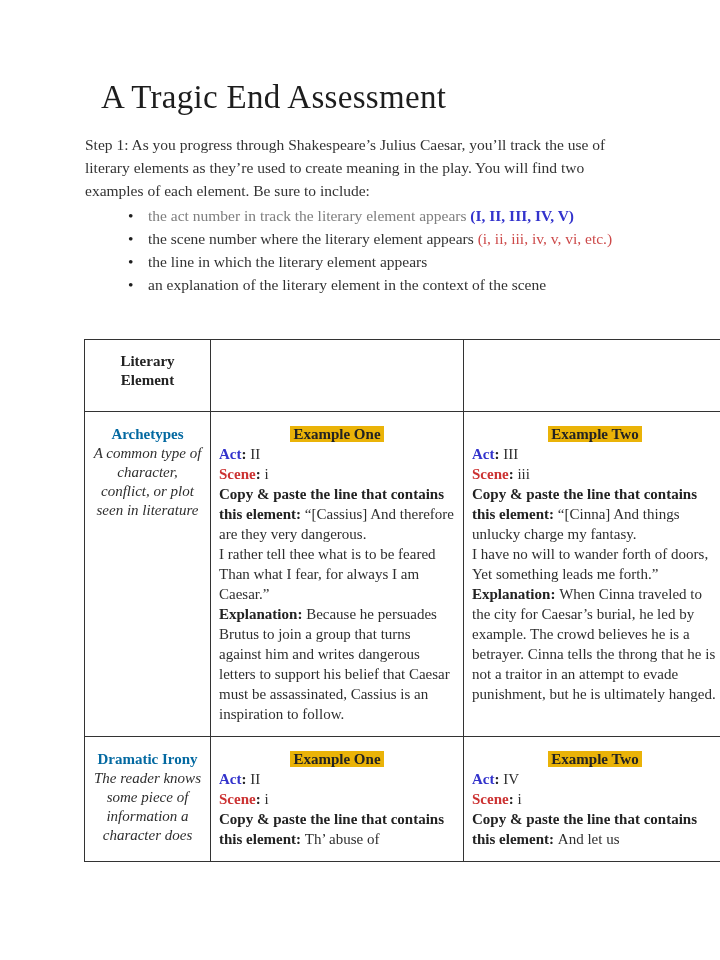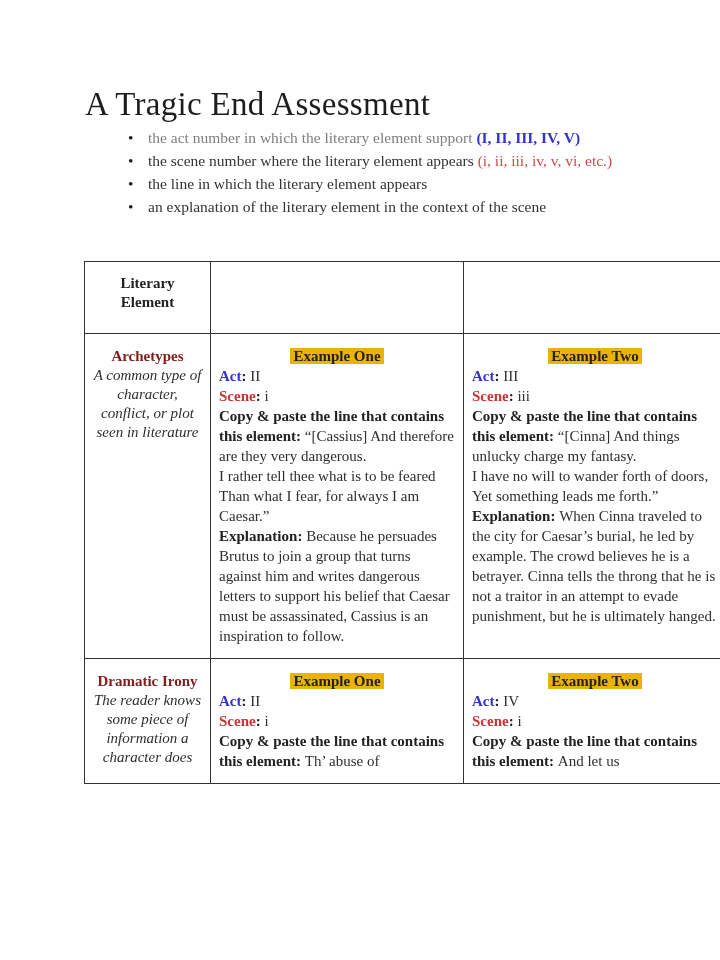--- a/index.html
+++ b/index.html
@@ -5,22 +5,22 @@
   html,body{margin:0;padding:0;background:#ffffff;}
   .page{
     position:relative;
     width:720px;height:960px;
     background:#ffffff;
     overflow:hidden;
     font-family:"Liberation Serif","DejaVu Serif",serif;
     color:#333333;
   }
   .doc-title{
-    margin:0;
-    padding:84px 0 0 85px;
+    margin:16px;
+    padding:61px 0 0 85px;
     font-size:33px;
     line-height:40px;
     font-weight:400;
     color:#1d1d1d;
     letter-spacing:0.3px;
   }
   .intro{
     margin:16px 0 0 85px;
     width:556px;
     font-size:15.5px;
@@ -68,21 +68,21 @@
     text-align:center;
     font-weight:bold;
     line-height:19px;
     height:47px;
     color:#222222;
   }
   td.el-cell{
     text-align:center;
     padding-top:6px;
   }
-  .el-name{font-weight:bold;color:#7f1d1d;}
+  .el-name{font-weight:bold;color:#0369a1;}
   .el-def{font-style:italic;line-height:19px;}
   .ex-head{text-align:center;}
   .hl{
     background:#eab308;
     font-weight:bold;
     color:#222222;
     padding:0 3px;
   }
   .b{font-weight:bold;color:#222222;}
   .c-blue{color:#3333cc;text-align:right;}
@@ -90,23 +90,24 @@
   .quote{white-space:pre-line;}
   .line{margin:0;}
 </style>
 </head>
 <body>
 
 <div class="page">
 
   <h1 class="doc-title">A Tragic End Assessment</h1>
 
+  <p class="intro">Step 1: As you progress through Shakespeare’s Julius Caesar, you’ll track the use of literary elements as they’re used to create meaning in the play. You will find two examples of each element. Be sure to include:</p>
 
   <ul class="instructions">
-    <li><span class="muted">the act number in which the literary element support </span><span class="note-blue">(I, II, III, IV, V)</span></li>
+    <li><span class="muted">the act number in track the literary element appears </span><span class="note-blue">(I, II, III, IV, V)</span></li>
     <li><span>the scene number where the literary element appears </span><span class="note-red">(i, ii, iii, iv, v, vi, etc.)</span></li>
     <li><span>the line in which the literary element appears</span></li>
     <li><span>an explanation of the literary element in the context of the scene</span></li>
   </ul>
 
   <table class="lit-table">
     <colgroup>
       <col style="width:126px">
       <col style="width:253px">
       <col style="width:263px">

